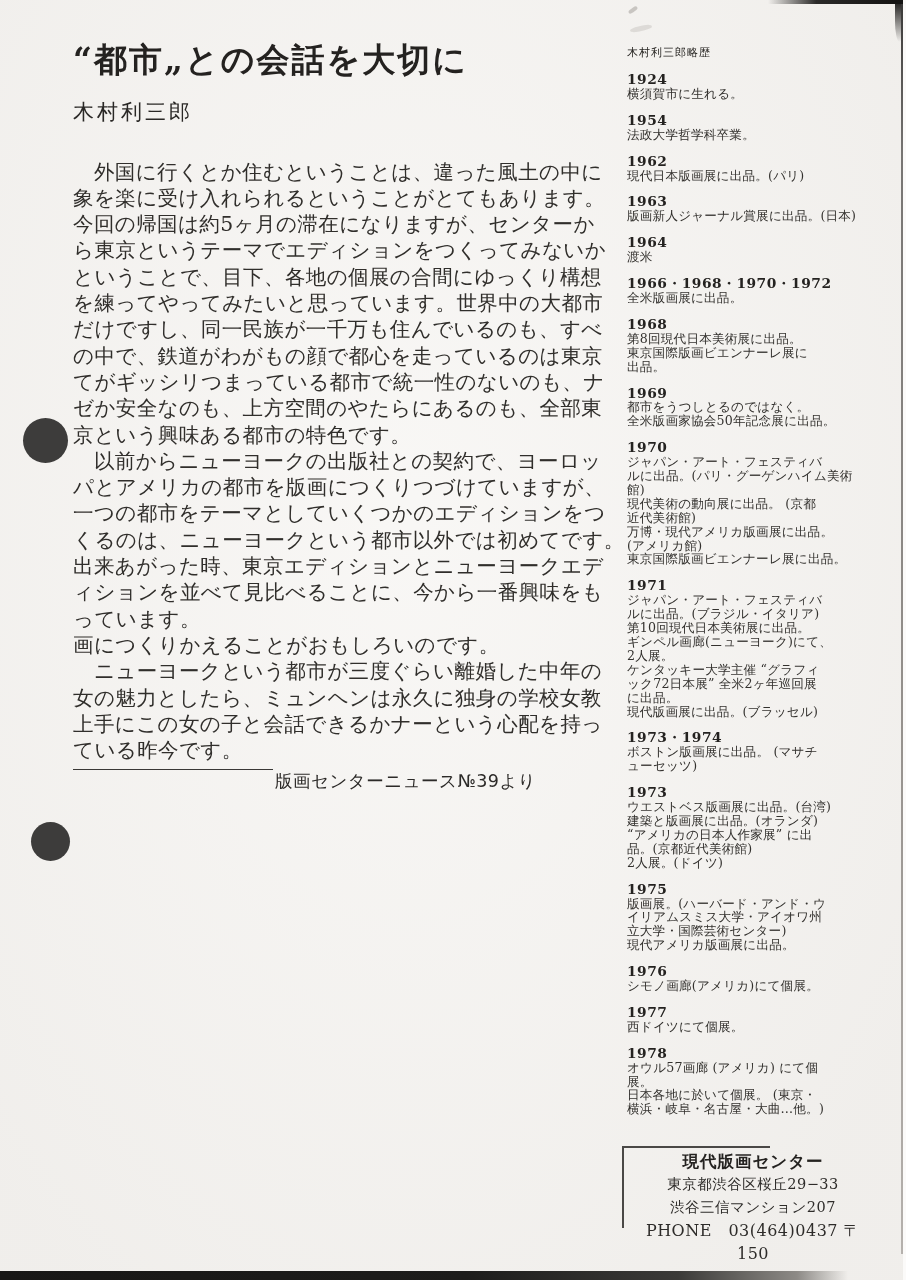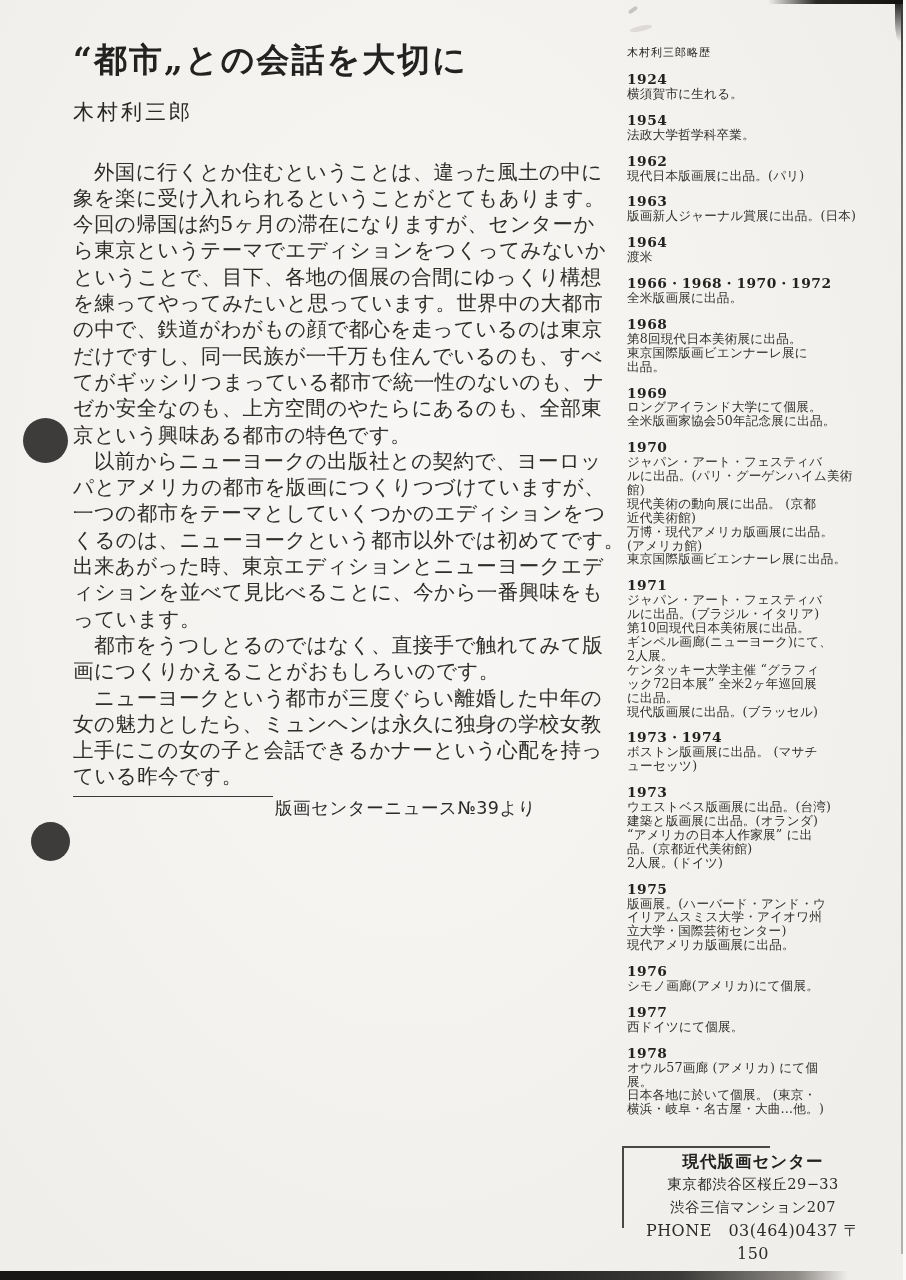--- a/index.html
+++ b/index.html
@@ -91,33 +91,32 @@
 <div class="main-col">
   <div class="title">“都市„との会話を大切に</div>
   <div class="author">木村利三郎</div>
   <div class="body-text">
       <div class="body-line">　外国に行くとか住むということは、違った風土の中に</div>
       <div class="body-line">象を楽に受け入れられるということがとてもあります。</div>
       <div class="body-line">今回の帰国は約5ヶ月の滞在になりますが、センターか</div>
       <div class="body-line">ら東京というテーマでエディションをつくってみないか</div>
       <div class="body-line">ということで、目下、各地の個展の合間にゆっくり構想</div>
       <div class="body-line">を練ってやってみたいと思っています。世界中の大都市</div>
+      <div class="body-line">だけですし、同一民族が一千万も住んでいるのも、すべ</div>
       <div class="body-line">の中で、鉄道がわがもの顔で都心を走っているのは東京</div>
-      <div class="body-line">だけですし、同一民族が一千万も住んでいるのも、すべ</div>
       <div class="body-line">てがギッシリつまっている都市で統一性のないのも、ナ</div>
       <div class="body-line">ゼか安全なのも、上方空間のやたらにあるのも、全部東</div>
       <div class="body-line">京という興味ある都市の特色です。</div>
       <div class="body-line">　以前からニューヨークの出版社との契約で、ヨーロッ</div>
       <div class="body-line">パとアメリカの都市を版画につくりつづけていますが、</div>
       <div class="body-line">一つの都市をテーマとしていくつかのエディションをつ</div>
       <div class="body-line">くるのは、ニューヨークという都市以外では初めてです。</div>
       <div class="body-line">出来あがった時、東京エディションとニューヨークエデ</div>
       <div class="body-line">ィションを並べて見比べることに、今から一番興味をも</div>
       <div class="body-line">っています。</div>
-      <div class="body-line">　都市をうつしとるのではなく、直接手で触れてみて版</div>
       <div class="body-line">画につくりかえることがおもしろいのです。</div>
       <div class="body-line">　ニューヨークという都市が三度ぐらい離婚した中年の</div>
       <div class="body-line">女の魅力としたら、ミュンヘンは永久に独身の学校女教</div>
       <div class="body-line">上手にこの女の子と会話できるかナーという心配を持っ</div>
       <div class="body-line">ている昨今です。</div>
     </div>
   <div class="attribution-row">
     <div class="attribution-rule"></div>
     <div class="attribution-text">版画センターニュース№39より</div>
   </div>
@@ -136,21 +135,21 @@
       <div class="resume-line txt">版画新人ジャーナル賞展に出品。(日本)</div>
       <div class="resume-line year">1964</div>
       <div class="resume-line txt">渡米</div>
       <div class="resume-line year">1966・1968・1970・1972</div>
       <div class="resume-line txt">全米版画展に出品。</div>
       <div class="resume-line year">1968</div>
       <div class="resume-line txt">第8回現代日本美術展に出品。</div>
       <div class="resume-line txt">東京国際版画ビエンナーレ展に</div>
       <div class="resume-line txt">出品。</div>
       <div class="resume-line year">1969</div>
-      <div class="resume-line txt">ロングアイランド大学にて個展。</div>
+      <div class="resume-line txt">都市をうつしとるのではなく。</div>
       <div class="resume-line txt">全米版画家協会50年記念展に出品。</div>
       <div class="resume-line year">1970</div>
       <div class="resume-line txt">ジャパン・アート・フェスティバ</div>
       <div class="resume-line txt">ルに出品。(パリ・グーゲンハイム美術館)</div>
       <div class="resume-line txt">現代美術の動向展に出品。 (京都</div>
       <div class="resume-line txt">近代美術館)</div>
       <div class="resume-line txt">万博・現代アメリカ版画展に出品。</div>
       <div class="resume-line txt">(アメリカ館)</div>
       <div class="resume-line txt">東京国際版画ビエンナーレ展に出品。</div>
       <div class="resume-line year">1971</div>

